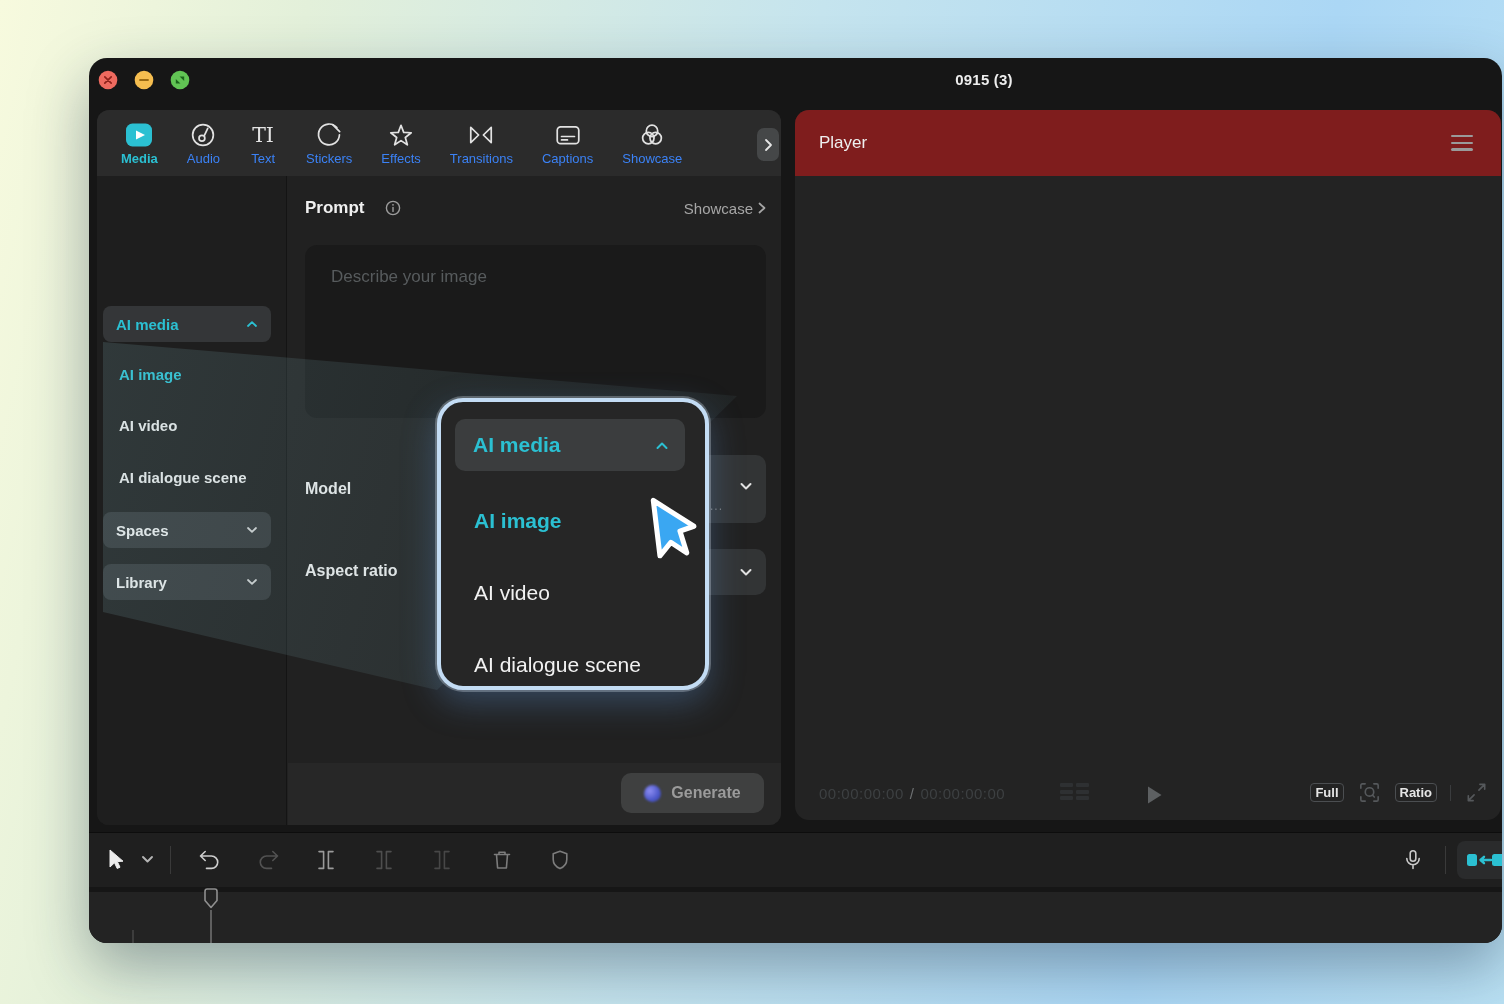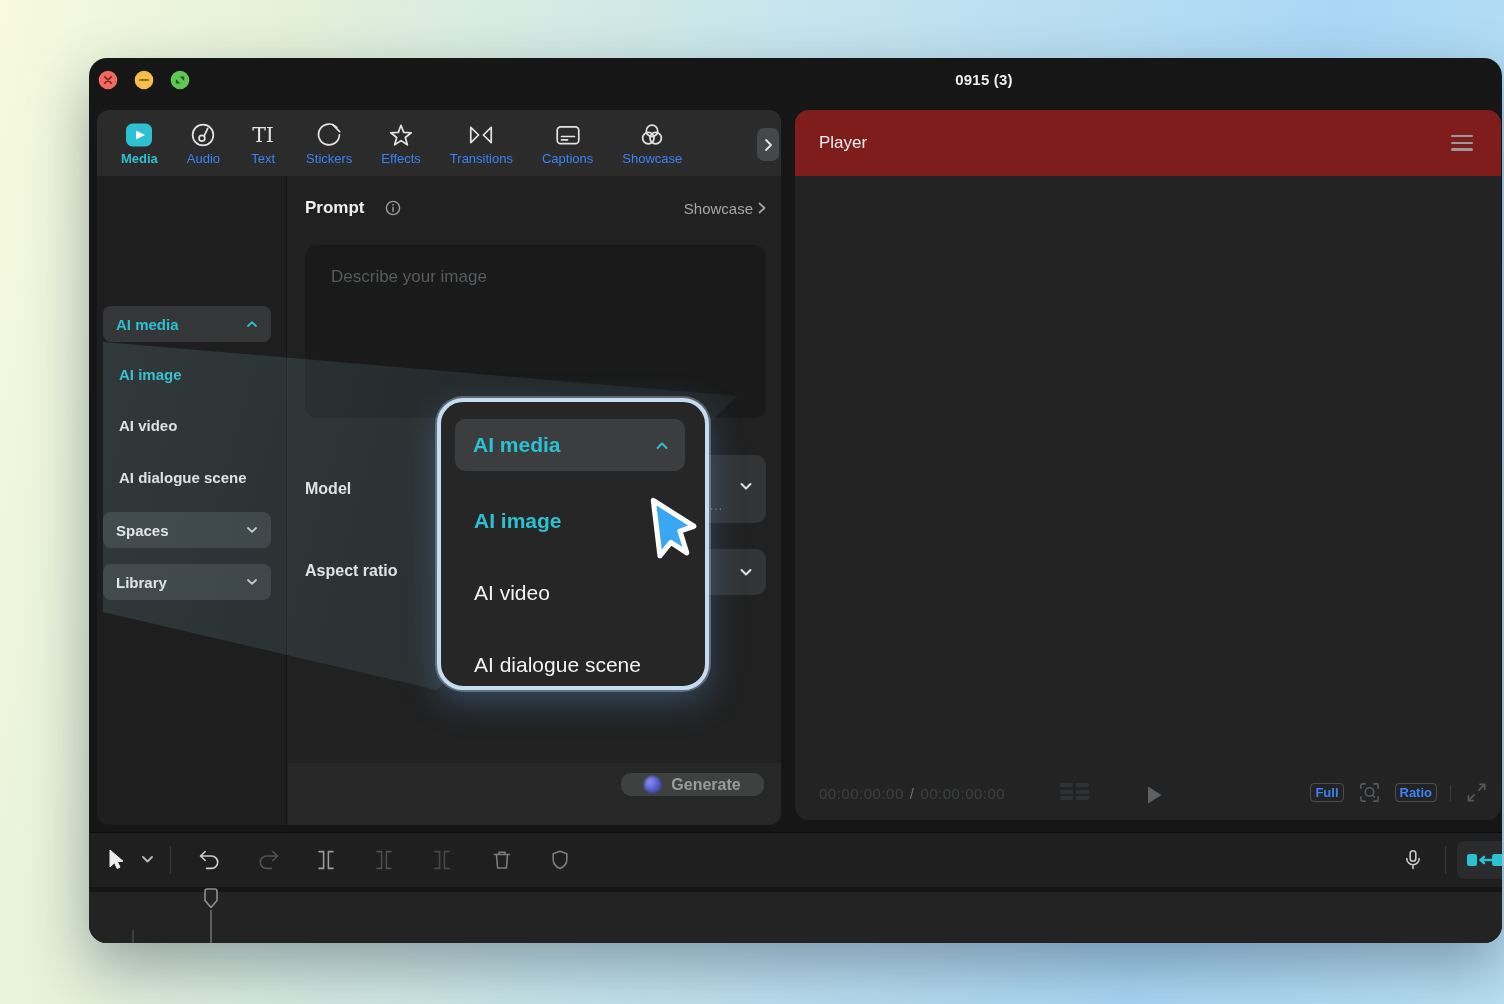--- a/index.html
+++ b/index.html
@@ -44,21 +44,21 @@
   .showcase{display:flex;align-items:center;gap:5px;color:#a6a6a6;font-size:15px;cursor:pointer;}
   #prompt-textarea{position:absolute;left:17px;top:69px;width:461px;height:173px;background:#1a1a1a;
     border:none;border-radius:12px;resize:none;box-sizing:border-box;padding:22px 26px;
     color:#dddddd;font-size:17px;font-family:"Liberation Sans",sans-serif;outline:none;}
   #prompt-textarea::placeholder{color:#575b5d;}
   .form-label{position:absolute;left:17px;color:#e9e9e9;font-size:16px;font-weight:700;}
   .dropdown{position:absolute;left:172px;width:306px;background:#323435;border-radius:10px;}
   .dd-chevron{position:absolute;right:13px;}
   .dd-ellipsis{position:absolute;left:250px;top:44px;color:#7d7d7d;font-size:12px;letter-spacing:1px;}
   #middle-bottombar{position:absolute;left:0;bottom:0;width:100%;height:62px;background:#272727;}
-  #generate-btn{position:absolute;right:17px;top:10px;width:143px;height:23px;background:#3f4040;
+  #generate-btn{position:absolute;right:17px;top:10px;width:143px;height:40px;background:#3f4040;
     border-radius:10px;display:flex;align-items:center;justify-content:center;gap:10px;cursor:pointer;}
   #generate-btn .txt{color:#9b9b9b;font-size:16px;font-weight:700;}
   .gen-dot{width:17px;height:17px;border-radius:50%;filter:blur(1.2px);
     background:radial-gradient(circle at 35% 35%,#8d8df2,#4a56c8 60%,#3a3fa0);}
   
   #beam{position:absolute;left:0;top:0;width:694px;height:767px;pointer-events:none;z-index:5;
     background:linear-gradient(105deg,rgba(138,190,198,.18) 0%,rgba(138,190,198,.10) 55%,rgba(138,190,198,.04) 100%);
     clip-path:polygon(14px 284px,648px 338px,348px 632px,14px 554px);}
   
   #popup{position:absolute;left:348px;top:340px;width:272px;height:292px;box-sizing:border-box;
@@ -79,21 +79,21 @@
   #player-title{position:absolute;left:24px;top:23px;color:#efefef;font-size:17px;font-weight:500;}
   #player-menu{position:absolute;right:28px;top:25px;display:flex;flex-direction:column;gap:4.5px;cursor:pointer;}
   #player-menu i{display:block;width:22px;height:2.2px;background:#9a9a9a;border-radius:2px;}
   #timecode{position:absolute;left:24px;bottom:18px;font-size:15px;letter-spacing:.5px;color:#3d4042;}
   #timecode .sep{color:#6e7173;padding:0 6px;}
   #grid-icon{position:absolute;left:265px;bottom:20px;display:grid;grid-template-columns:13px 13px;
     gap:2.5px;}
   #grid-icon i{display:block;height:4px;background:#2e3032;border-radius:1px;}
   #play-btn{position:absolute;left:348px;bottom:13px;cursor:pointer;}
   #player-right{position:absolute;right:12px;bottom:15px;display:flex;align-items:center;gap:13px;}
-  .mini-box{border:1.5px solid #4b4e51;border-radius:4px;color:#3b82f6;font-size:13px;font-weight:700;
+  .mini-box{border:1.5px solid #4b4e51;border-radius:4px;color:#e5e5e5;font-size:13px;font-weight:700;
     padding:1px 4px;line-height:15px;cursor:pointer;}
   .pc-ic{stroke:#55585b;stroke-width:1.7;fill:none;stroke-linecap:round;stroke-linejoin:round;cursor:pointer;}
   .pr-divider{width:1px;height:16px;background:#3a3c3e;}
   
   #toolbar{position:absolute;left:0;top:774px;width:100%;height:54px;background:#1f1f1f;
     border-top:1px solid #0d0d0d;box-sizing:content-box;}
   .tb{position:absolute;top:14px;cursor:pointer;}
   .tb-divider{position:absolute;width:1px;height:28px;top:13px;background:#3a3a3a;}
   #attach-btn{position:absolute;left:1368px;top:8px;width:52px;height:38px;background:#2a2b2c;
     border-radius:8px;display:flex;align-items:center;padding-left:9px;box-sizing:border-box;cursor:pointer;}

